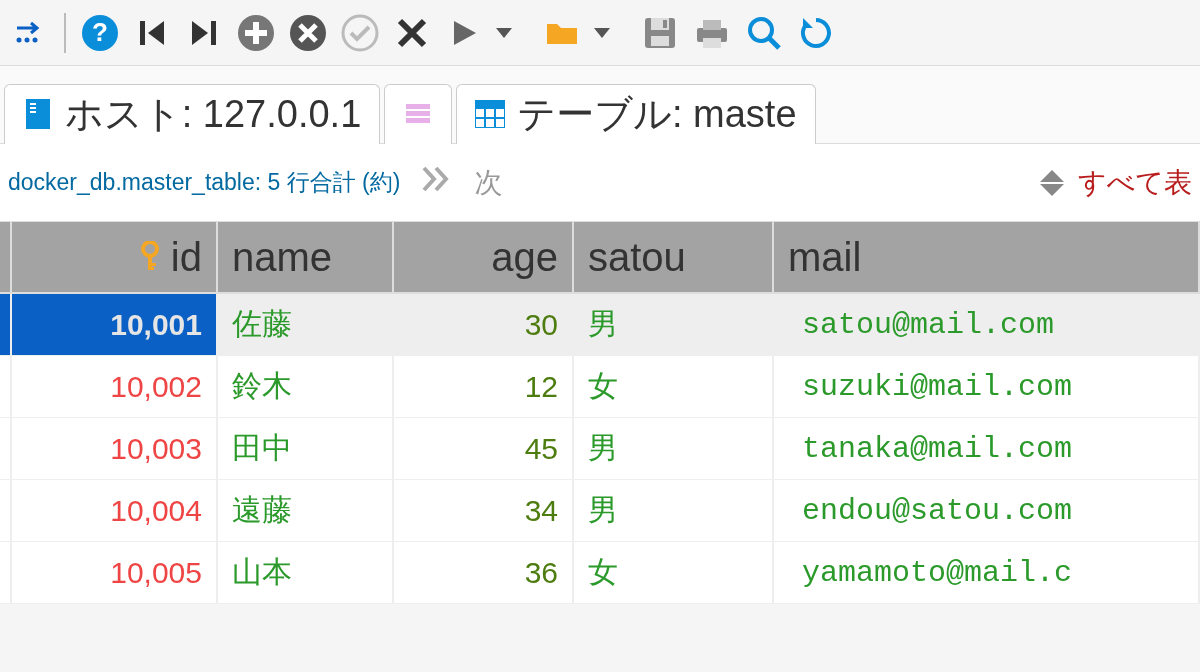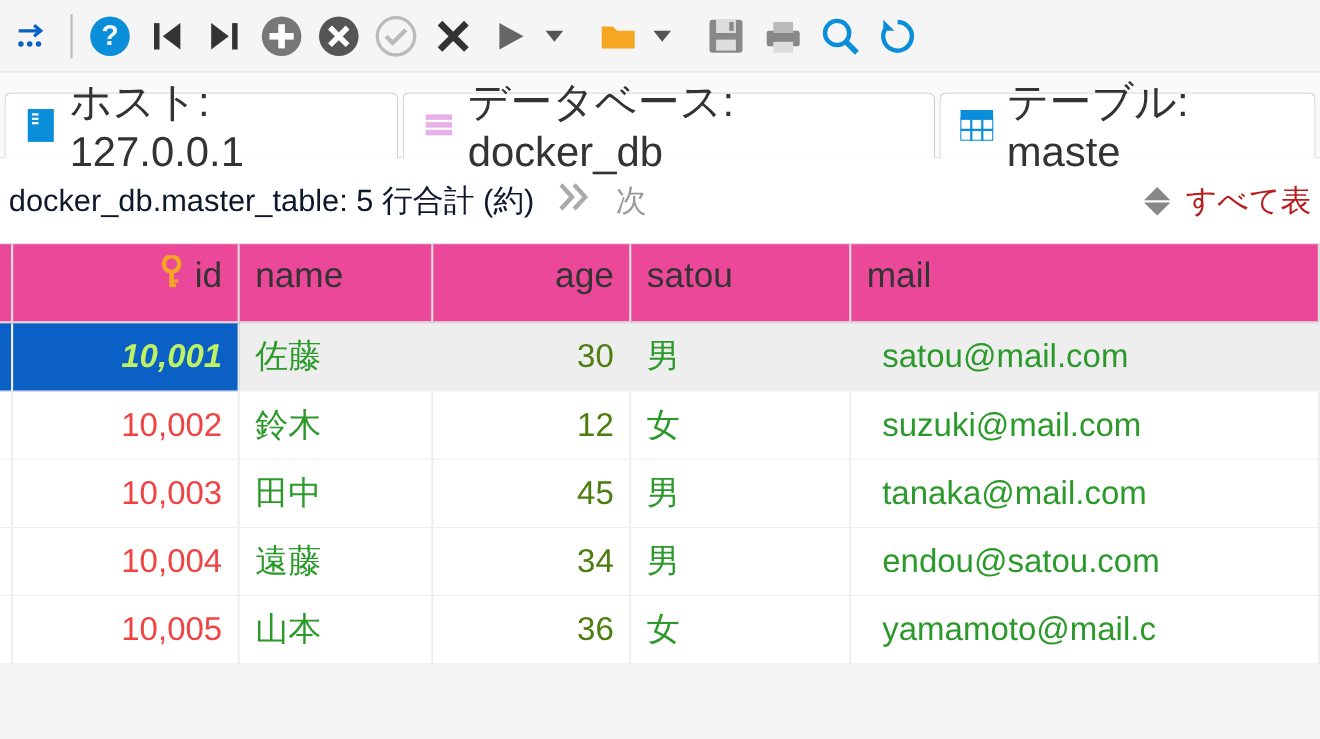--- a/index.html
+++ b/index.html
@@ -72,22 +72,22 @@
     .info-bar {
       height: 78px;
       display: flex;
       align-items: center;
       background: #fff;
       padding: 0 8px;
       gap: 14px;
       border-bottom: 1px solid #ddd;
     }
     .info-text {
-      font-size: 28px;
-      color: #0f172a;
+      font-size: 23px;
+      color: #0369a1;
     }
     .chevrons {
       font-size: 32px;
       color: #999;
       padding: 0 6px;
       cursor: pointer;
     }
     .next-label {
       font-size: 28px;
       color: #999;
@@ -117,27 +117,28 @@
     }
     
     .grid {
       display: grid;
       grid-template-columns: 12px 206px 176px 180px 200px 1fr;
     }
     .grid-header {
       display: contents;
     }
     .grid-header > div {
-      background: #ec4899;
+      background: #a3a3a3;
       border-right: 2px solid #ddd;
       border-bottom: 2px solid #ddd;
       padding: 10px 14px;
-      font-size: 32px;
+      font-size: 40px;
       color: #333;
       display: flex;
+      align-items: center;
       height: 72px;
     }
     .grid-header > div.right { justify-content: flex-end; }
     .grid-header > div.rowstub { padding: 0; }
     .key-icon { margin-right: 10px; }
     
     .grid-row {
       display: contents;
     }
     .grid-row > div {
@@ -147,25 +148,25 @@
       font-size: 30px;
       display: flex;
       align-items: center;
       height: 62px;
       background: #fff;
     }
     .grid-row.selected > div { background: #eee; }
     .grid-row > div.rowstub { padding: 0; }
     .grid-row.selected > div.rowstub.sel-rowstub { background: #0a60c5; }
     .grid-row > div.id-cell { color: #ef4444; font-weight: 500; justify-content: flex-end; }
-    .grid-row.selected > div.id-cell { color: #bef264; background: #0a60c5; font-weight: 700; font-style: italic; }
+    .grid-row.selected > div.id-cell { color: #e5e5e5; background: #0a60c5; font-weight: 700; }
     .grid-row > div.age-cell { color: #4d7c0f; justify-content: flex-end; }
     .grid-row > div.name-cell { color: #2b9a2b; }
     .grid-row > div.gender-cell { color: #2b9a2b; }
-    .grid-row > div.mail-cell { color: #2b9a2b; padding-left: 28px; }
+    .grid-row > div.mail-cell { color: #2b9a2b; padding-left: 28px; font-family: Liberation Mono, monospace; }
   </style>
 </head>
 <body>
 
 <div class="toolbar">
   <div class="toolbar-icon">
     <svg width="34" height="34" viewBox="0 0 34 34">
         <path d="M4 12 L22 12 M18 7 L24 12 L18 17" stroke="#0a60c5" stroke-width="3" fill="none"></path>
         <circle cx="6" cy="24" r="2.5" fill="#0a60c5"></circle>
         <circle cx="14" cy="24" r="2.5" fill="#0a60c5"></circle>
@@ -271,21 +272,20 @@
     <span>ホスト: 127.0.0.1</span>
   </div>
   <div class="tab">
     <span class="tab-icon">
       <svg width="28" height="28" viewBox="0 0 28 28">
           <rect x="2" y="4" width="24" height="5" fill="#e8b0e8"></rect>
           <rect x="2" y="11" width="24" height="5" fill="#e8b0e8"></rect>
           <rect x="2" y="18" width="24" height="5" fill="#e8b0e8"></rect>
         </svg>
     </span>
-    <span>データベース: docker_db</span>
   </div>
   <div class="tab">
     <span class="tab-icon">
       <svg width="30" height="28" viewBox="0 0 30 28">
           <rect x="0" y="0" width="30" height="8" fill="#0a8ed9"></rect>
           <rect x="0" y="8" width="30" height="20" fill="#fff" stroke="#0a8ed9" stroke-width="2"></rect>
           <line x1="10" y1="8" x2="10" y2="28" stroke="#0a8ed9" stroke-width="2"></line>
           <line x1="20" y1="8" x2="20" y2="28" stroke="#0a8ed9" stroke-width="2"></line>
           <line x1="0" y1="18" x2="30" y2="18" stroke="#0a8ed9" stroke-width="2"></line>
         </svg>

